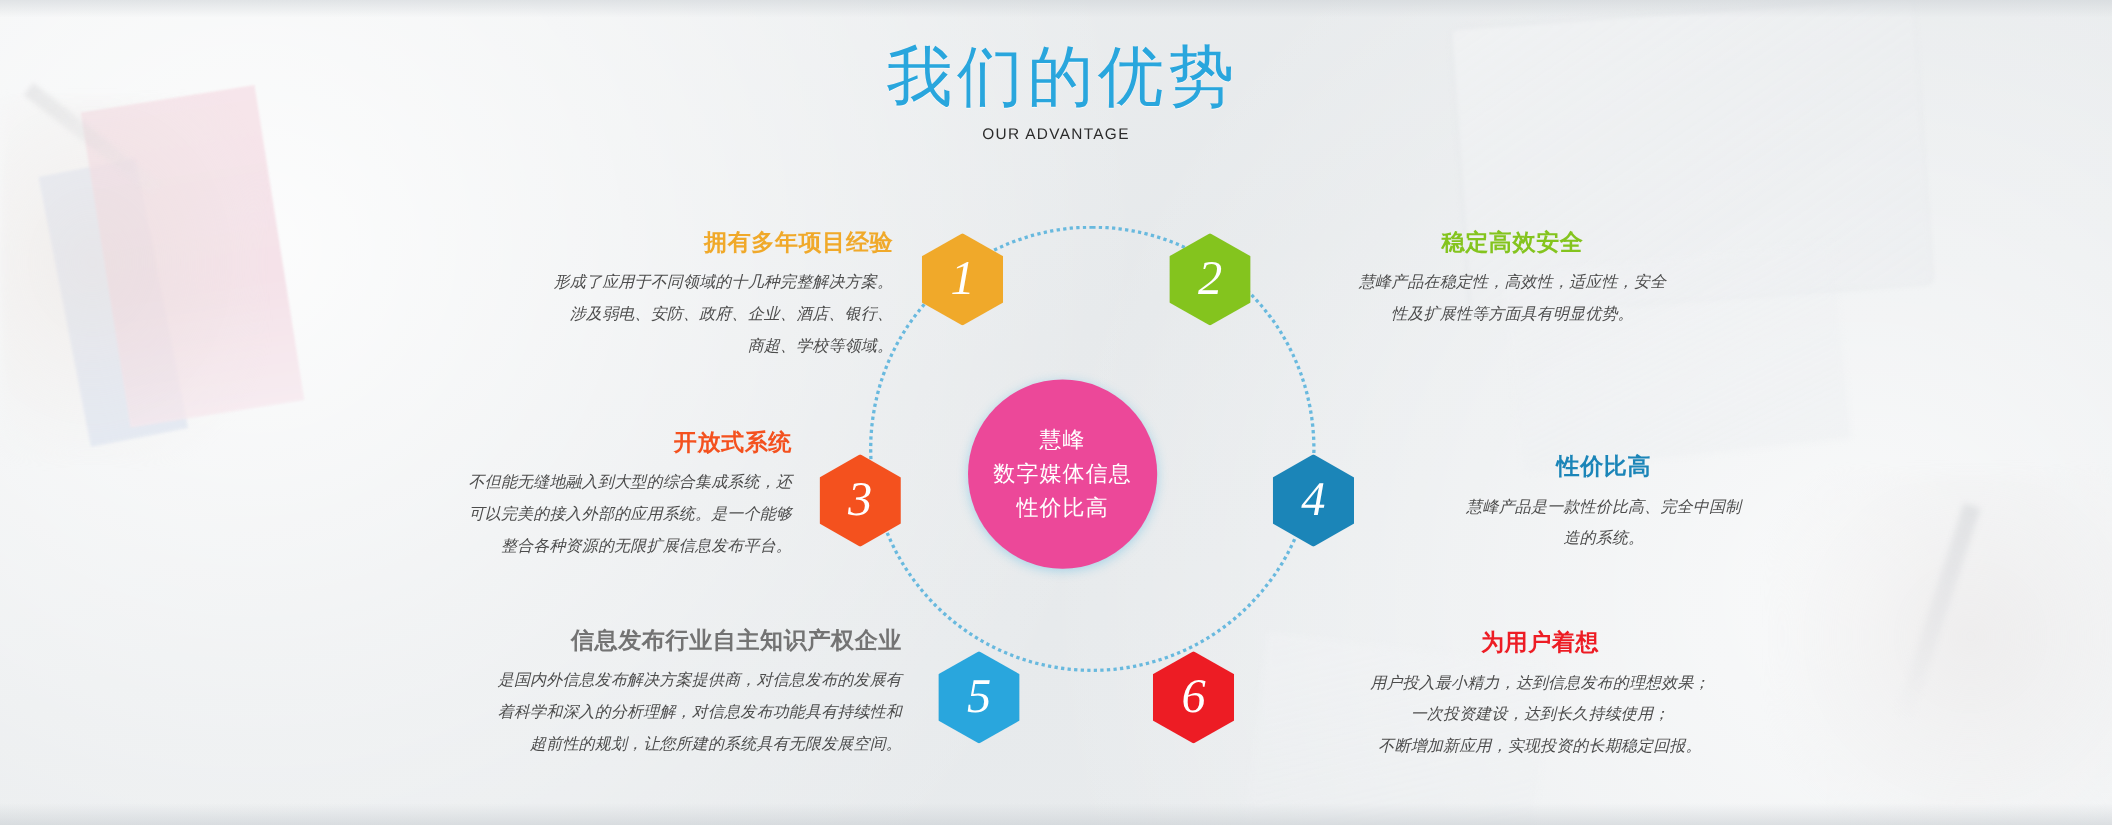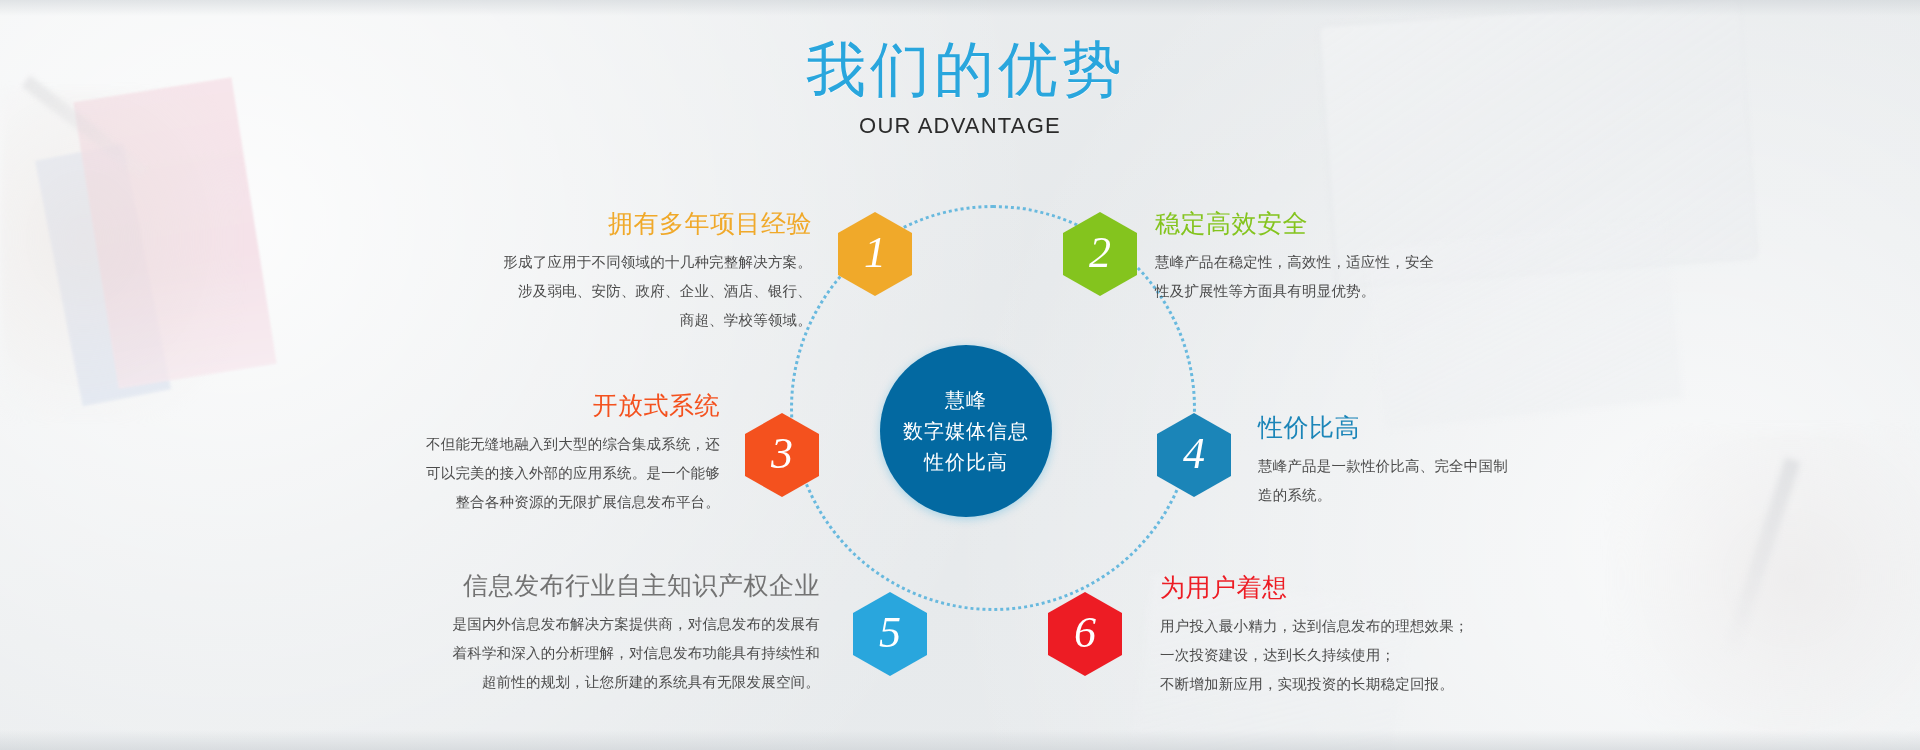--- a/index.html
+++ b/index.html
@@ -88,21 +88,21 @@
   .header{position:absolute;left:0;right:0;top:38px;text-align:center;z-index:5;}
   .title-cn{
     font-size:60px;line-height:1.05;
     color:#29a6dd;
     letter-spacing:4px;
     font-weight:400;
     text-shadow:0 1px 0 rgba(255,255,255,.6);
   }
   .title-en{
     margin-top:12px;
-    font-size:22px;letter-spacing:1.2px;
+    font-size:14px;letter-spacing:1.2px;
     color:#2b2b2b;font-weight:400;
   }
 
   
   .diagram{position:absolute;left:0;top:0;width:1920px;height:750px;z-index:4;}
   .dotted-ring{
     position:absolute;
     left:790px;top:205px;width:400px;height:400px;
     border-radius:50%;
     border:3px dotted #5bb4dd;
@@ -134,31 +134,32 @@
     line-height:1;
     padding-bottom:2px;
     box-sizing:border-box;
     filter:drop-shadow(0 2px 3px rgba(0,0,0,.18));
   }
 
   
   .blk{position:absolute;}
   .blk h3{
     margin:0 0 10px 0;
-    font-size:25px;font-weight:400;letter-spacing:.5px;
+    font-size:21px;font-weight:700;letter-spacing:.5px;
     line-height:1.2;
   }
   .blk p{
     margin:0;
     font-size:14.5px;line-height:2.0;
     color:#4c4c4c;
     letter-spacing:.2px;
+    font-style:italic;
   }
   .blk.right-align{text-align:right;}
-  .blk.left-align{text-align:left;}
+  .blk.left-align{text-align:center;}
 </style>
 </head>
 <body>
 
 <div id="stage">
 
   <div class="bg-photo">
     <div class="bg-wash"></div>
     <div class="bg-shape bg-tablet"></div>
     <div class="bg-shape bg-clip"></div>
@@ -175,21 +176,21 @@
 
   <div class="header">
     <div class="title-cn" style="color: rgb(41, 166, 221); padding-left: 12px;">我们的优势</div>
     <div class="title-en">OUR ADVANTAGE</div>
   </div>
 
   <div class="diagram">
 
     <div class="dotted-ring" style="border-color: rgb(91, 180, 221);"></div>
 
-    <div class="center-circle" style="background: #0369a1;">
+    <div class="center-circle" style="background: #ec4899;">
       <div class="l">慧峰</div>
       <div class="l">数字媒体信息</div>
       <div class="l">性价比高</div>
     </div>
 
     <div class="hex" style="left: 838px; top: 212px; background: rgb(240, 169, 42);">
       <span>1</span>
     </div>
     <div class="hex" style="left: 1063px; top: 212px; background: rgb(132, 196, 30);">
       <span>2</span>

